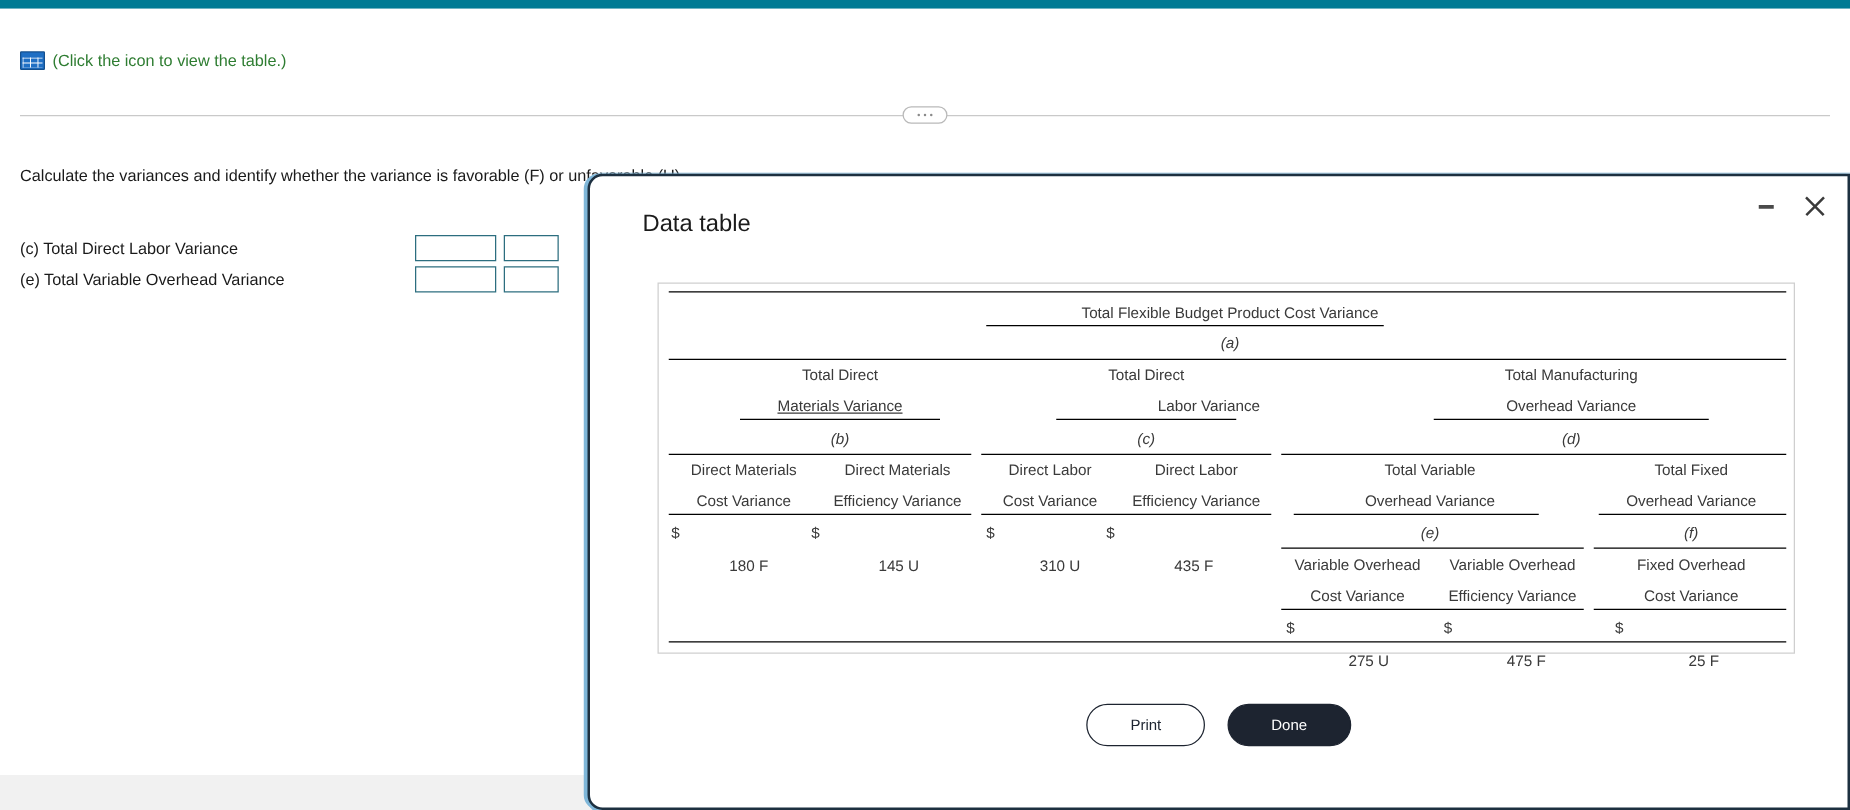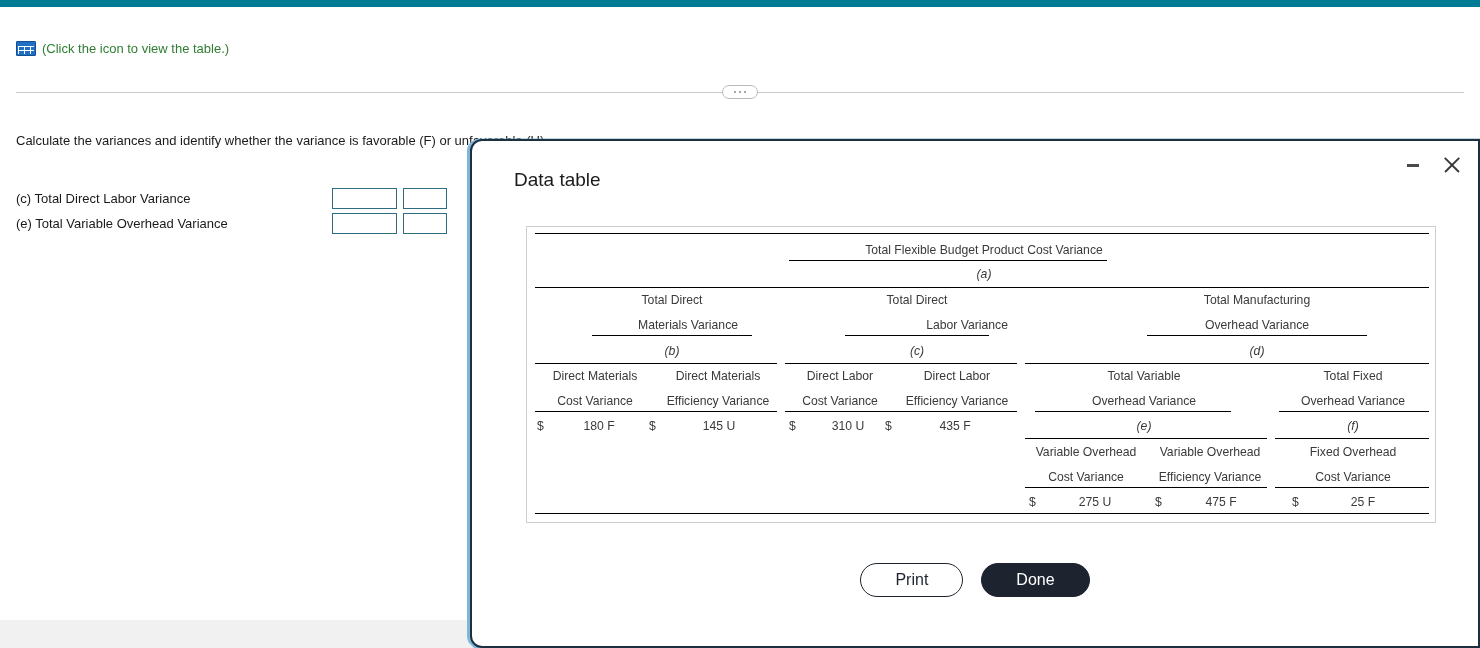--- a/index.html
+++ b/index.html
@@ -120,29 +120,29 @@
     position:relative; width:100%; height:100%;
     font-size:12.2px; color:#333;
   }
   .rule { position:absolute; background:#000; height:1px; }
   .cellText {
     position:absolute; text-align:center; white-space:nowrap;
     color:#3a3a3a; font-size:12.2px; line-height:14px;
   }
   .cellText.ital { font-style:italic; color:#3a3a3a; }
   .dollar { position:absolute; font-size:12.2px; color:#3a3a3a; }
-  .amt { position:absolute; text-align:center; font-size:12.2px; color:#3a3a3a; white-space:nowrap; }
+  .amt { position:absolute; text-align:center; font-size:12.2px; color:#3a3a3a; white-space:nowrap;margin-top:27px; }
 
   
   .dlg-actions {
     position:absolute; left:0; right:0; top:422px;
     display:flex; justify-content:center; gap:18px;
   }
   .btn {
-    font-family:"Liberation Sans", sans-serif; font-size:16px;
+    font-family:"Liberation Sans", sans-serif; font-size:12px;
     border-radius:20px; cursor:pointer; padding:0 34px; height:34px;
     display:inline-flex; align-items:center; justify-content:center;
   }
   .btn-print { background:#fff; border:1.5px solid #1d2430; color:#1d2430; }
   .btn-done  { background:#1d2430; border:1.5px solid #1d2430; color:#fff; }
 </style>
 </head>
 <body>
 
 <div id="root">
@@ -200,21 +200,21 @@
 
         <div class="rule" style="left:8px; top:6px; width:894px;"></div>
 
         <div class="cellText" style="left:260px; top:16px; width:394px;">Total Flexible Budget Product Cost Variance</div>
         <div class="rule" style="left:262px; top:33px; width:318px;"></div>
         <div class="cellText ital" style="left:260px; top:40px; width:394px;">(a)</div>
 
         <div class="rule" style="left:8px; top:60px; width:894px;"></div>
 
         <div class="cellText" style="left:40px; top:66px; width:210px;">Total Direct</div>
-        <div class="cellText" style="left:56px; top:91px; width:210px;">Materials Variance</div>
+        <div class="cellText" style="left:40px; top:91px; width:210px;text-decoration:underline;">Materials Variance</div>
         <div class="rule" style="left:65px; top:108px; width:160px;"></div>
         <div class="cellText ital" style="left:40px; top:117px; width:210px;">(b)</div>
 
         <div class="cellText" style="left:285px; top:66px; width:210px;">Total Direct</div>
         <div class="cellText" style="left:271px; top:91px; width:210px;text-align:right;">Labor Variance</div>
         <div class="rule" style="left:318px; top:108px; width:144px;"></div>
         <div class="cellText ital" style="left:285px; top:117px; width:210px;">(c)</div>
 
         <div class="cellText" style="left:600px; top:66px; width:260px;">Total Manufacturing</div>
         <div class="cellText" style="left:600px; top:91px; width:260px;">Overhead Variance</div>

